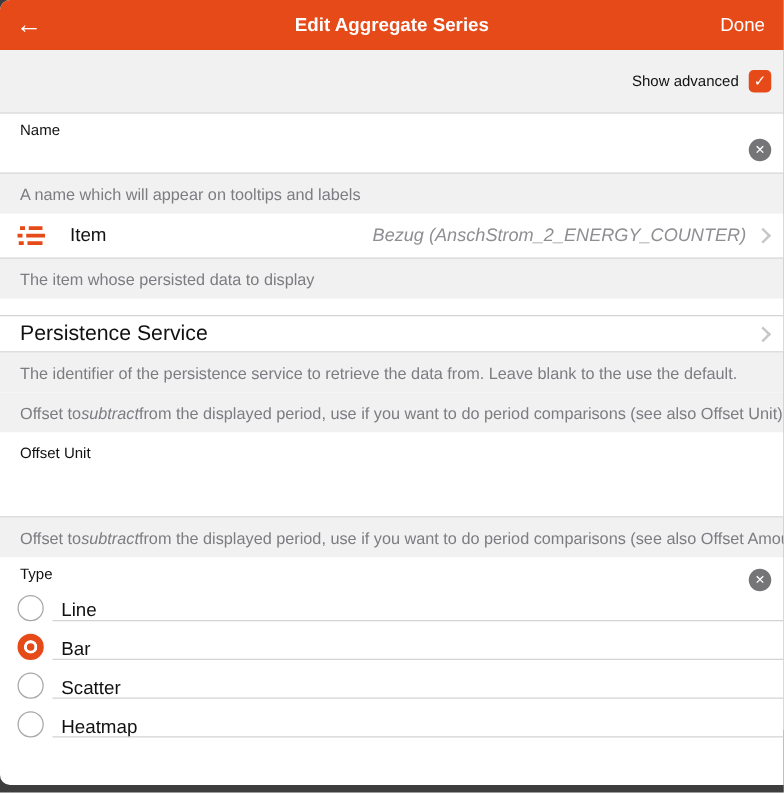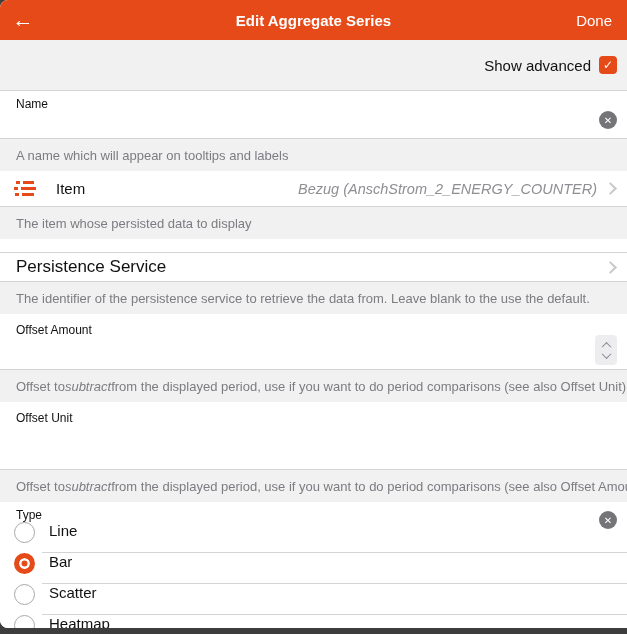--- a/index.html
+++ b/index.html
@@ -9,21 +9,21 @@
   .window { position:absolute; top:0; left:0; width:627px; height:628px; background:#fff; border-radius:8px 0 0 8px; overflow:hidden; }
 
   
   .navbar { height:40px; background:var(--accent); display:flex; align-items:center; position:relative; color:#fff; }
   .back-btn { width:46px; height:40px; display:flex; align-items:center; justify-content:center; font-size:21px; cursor:pointer; }
   .nav-title { position:absolute; left:0; right:0; text-align:center; font-size:15px; font-weight:bold; pointer-events:none; }
   .done-btn { margin-left:auto; padding:0 15px; font-size:15px; height:40px; display:flex; align-items:center; cursor:pointer; }
 
   
   .advanced { height:51px; background:var(--helper-bg); border-bottom:1px solid var(--hair); display:flex; align-items:center; justify-content:flex-end; padding-right:10px; }
-  .advanced-label { font-size:15px; color:#111; margin-right:8px; }
+  .advanced-label { font-size:12px; color:#111; margin-right:8px; }
   .checkbox { width:18px; height:18px; background:var(--accent); border-radius:4px; color:#fff; font-size:12px; font-weight:bold; display:flex; align-items:center; justify-content:center; cursor:pointer; }
 
   
   .block { background:#fff; border-bottom:1px solid var(--hair); position:relative; }
   .helper { background:var(--helper-bg); color:var(--helper-fg); font-size:13px; padding:0 4px 0 16px; height:32px; display:flex; align-items:center; white-space:nowrap; overflow:hidden; }
   .helper em { font-style:italic; }
   .field-label { font-size:12px; color:#111; }
 
   .name-block { height:48px; padding:6px 16px 0; }
   .name-value { font-size:15px; color:#111; margin-top:3px; }
@@ -51,21 +51,21 @@
   .offset-block { padding:9px 16px 0; }
   .offset-amount { height:56px; }
   .offset-unit { height:68px; }
   .stepper { position:absolute; right:10px; top:21px; width:22px; height:30px; background:#ededf0; border-radius:4px; display:flex; flex-direction:column; align-items:center; justify-content:center; gap:3px; cursor:pointer; }
   .stepper .up { width:7px; height:7px; border-top:1.5px solid #8a8a8e; border-right:1.5px solid #8a8a8e; transform:rotate(-45deg) translate(-1px,1px); }
   .stepper .down { width:7px; height:7px; border-bottom:1.5px solid #8a8a8e; border-right:1.5px solid #8a8a8e; transform:rotate(45deg) translate(-1px,-1px); }
 
   .type-block { border-bottom:none; padding-top:6px; height:138px; }
   .type-label { padding-left:16px; }
   .type-block .clear-btn { top:9px; }
-  .radio-row { height:31px; display:flex; align-items:flex-start; padding-left:14px; position:relative; cursor:pointer; }
+  .radio-row { height:31px; display:flex; align-items:flex-end; padding-left:14px; position:relative; cursor:pointer; }
   .radio-row::after { content:""; position:absolute; left:42px; right:0; bottom:0; height:1px; background:var(--hair); }
   .radio { width:21px; height:21px; border-radius:50%; border:1.5px solid #a8a8ac; background:#fff; flex:none; }
   .radio-row.selected .radio { border:5px solid var(--accent); background:var(--accent); box-shadow:inset 0 0 0 2.5px #fff; }
   .radio-label { font-size:15px; color:#111; margin-left:14px; }
 </style>
 </head>
 <body style="background: rgb(61, 61, 61);">
 
 <div class="window">
 
@@ -115,28 +115,20 @@
   </div>
   <div class="helper">The item whose persisted data to display</div>
 
   <div class="spacer"></div>
   <div class="block pers-row">
     <span class="pers-label">Persistence Service</span>
     <span class="chev"></span>
   </div>
   <div class="helper">The identifier of the persistence service to retrieve the data from. Leave blank to the use the default.</div>
 
-  <div class="block offset-block offset-amount">
-    <div class="field-label">Offset Amount</div>
-    <div class="name-value"></div>
-    <div class="stepper">
-      <span class="up"></span>
-      <span class="down"></span>
-    </div>
-  </div>
   <div class="helper">
       <span>Offset to </span>
       <em>subtract</em>
       <span> from the displayed period, use if you want to do period comparisons (see also Offset Unit).</span>
     </div>
 
   <div class="block offset-block offset-unit">
     <div class="field-label">Offset Unit</div>
     <div class="name-value"></div>
   </div>

